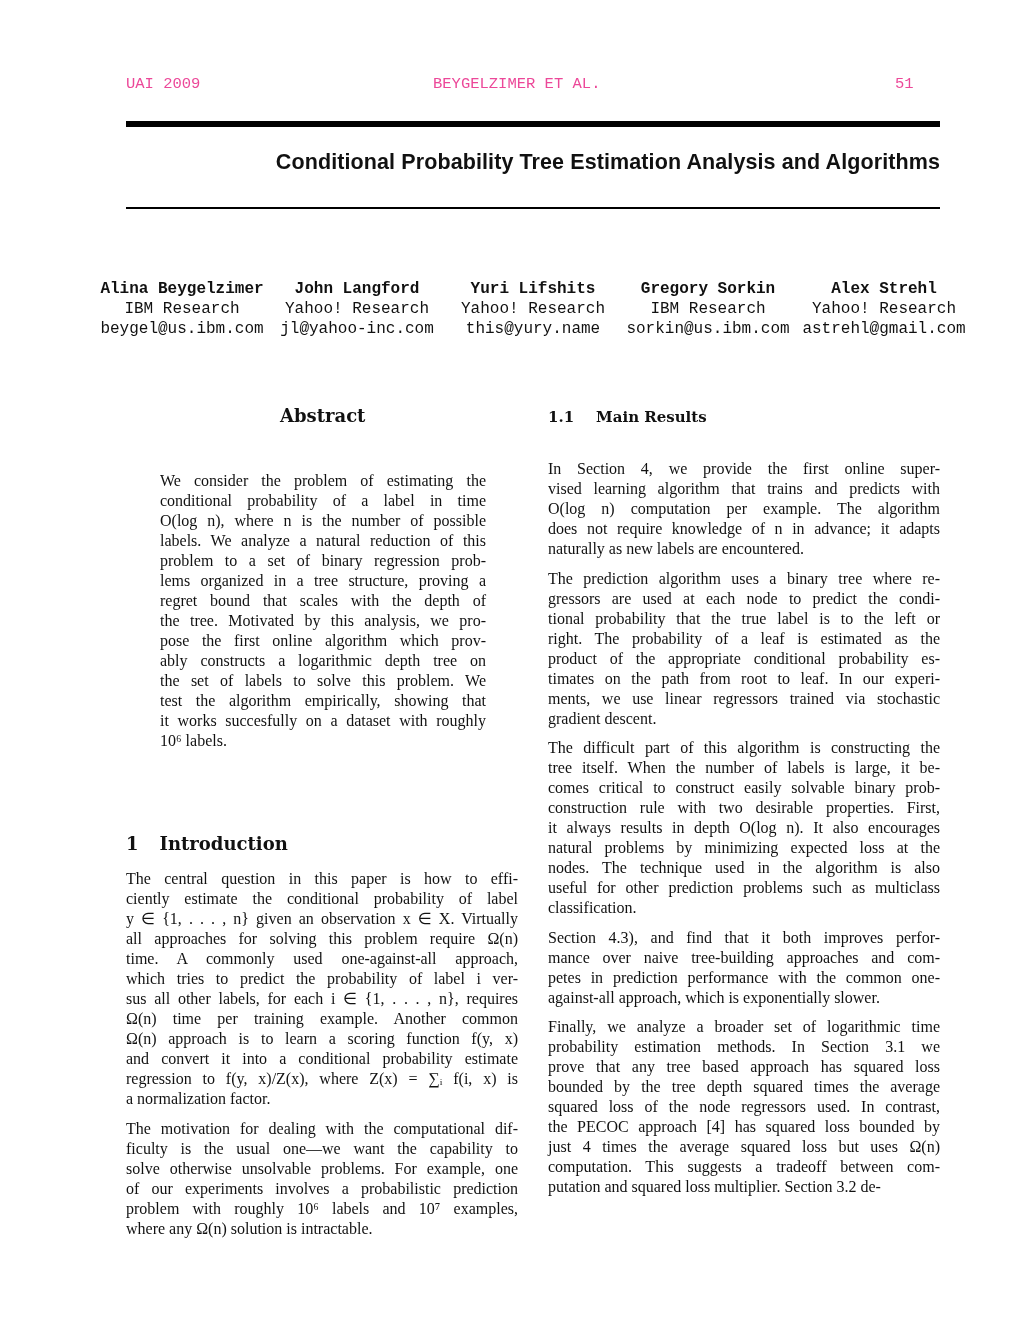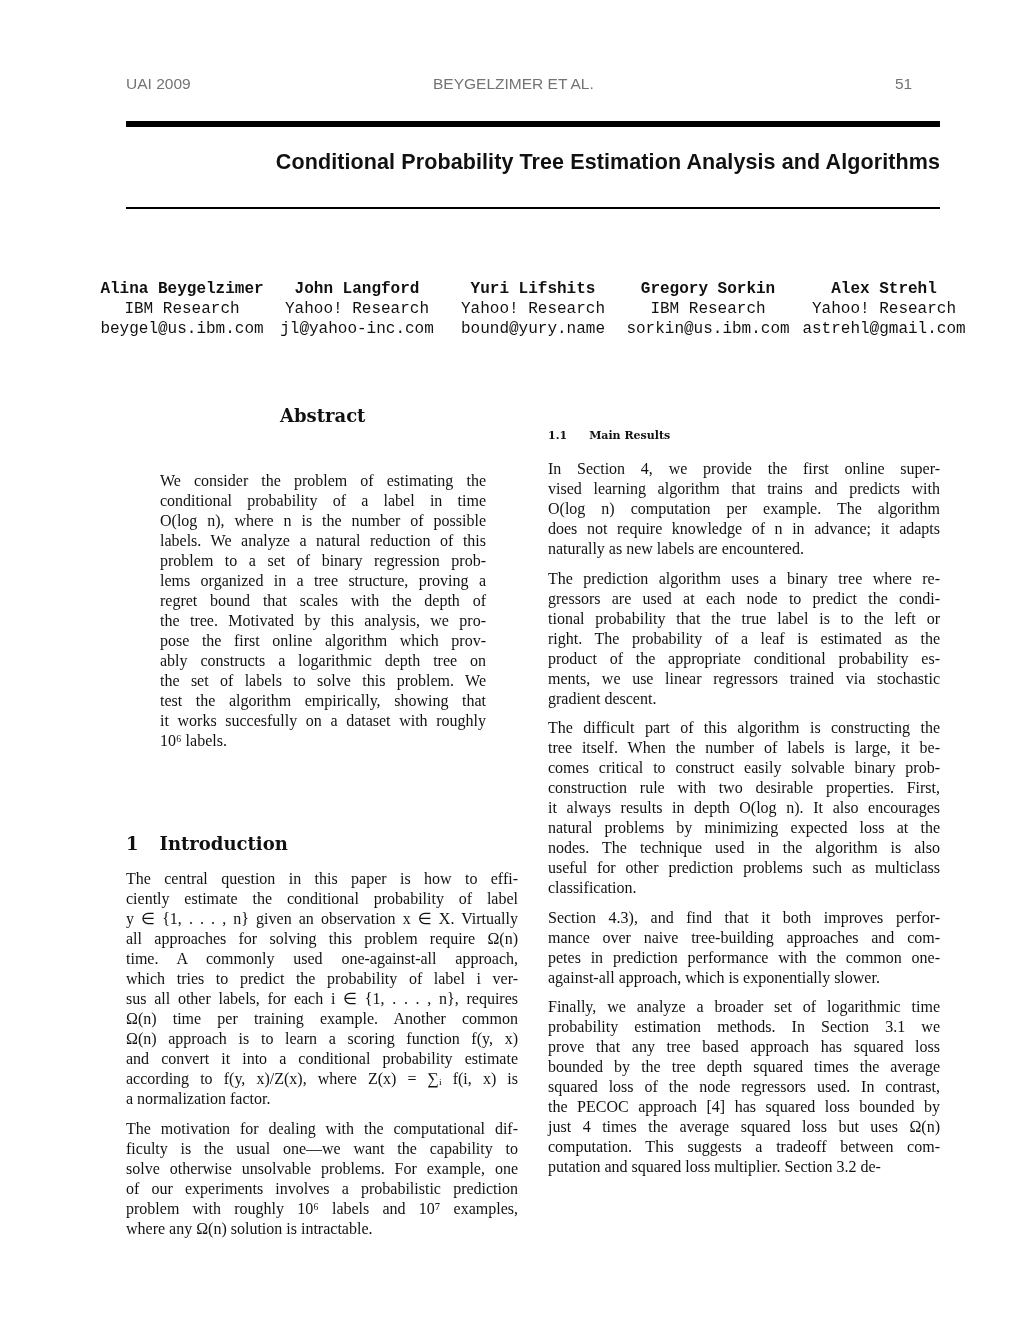--- a/index.html
+++ b/index.html
@@ -1,17 +1,17 @@
 <!DOCTYPE html>
 <html><head>
 <meta charset="utf-8">
 <style>
   html, body { margin: 0; padding: 0; background: #ffffff; }
   body { width: 1024px; height: 1325px; position: relative; overflow: hidden; color: #111; }
-  .hdr { position: absolute; top: 75px; font-family: Liberation Sans, sans-serif; font-size: 15.5px; color: #737373; }
+  .hdr { position: absolute; top: 75px; font-family: Liberation Mono, monospace; font-size: 15.5px; color: #ec4899; }
   .rule-thick { position: absolute; left: 126px; width: 814px; top: 121px; height: 6px; background: #000; }
   .rule-thin { position: absolute; left: 126px; width: 814px; top: 207px; height: 2px; background: #000; }
   .title { position: absolute; top: 150px; left: 126px; width: 814px; text-align: right; font-family: Liberation Sans, sans-serif; font-weight: bold; font-size: 21.5px; letter-spacing: 0.1px; }
   .author { position: absolute; top: 279px; text-align: center; font-family: Liberation Mono, monospace; font-size: 16px; line-height: 20px; white-space: nowrap; }
   .author .nm { font-weight: bold; display: block; }
   .author span { display: block; }
   .sec-title { position: absolute; font-family: "DejaVu Serif", serif; font-weight: bold; white-space: nowrap; }
   .col { position: absolute; font-family: "Liberation Serif", serif; font-size: 16px; line-height: 20px; }
   .col .ln { display: block; white-space: nowrap; text-align: justify; text-align-last: justify; height: 20px; }
   .col .ln.last { text-align-last: left; }
@@ -35,21 +35,21 @@
       <span>beygel@us.ibm.com</span>
     </div>
     <div class="author" style="left: 257px; width: 200px;">
       <span class="nm">John Langford</span>
       <span>Yahoo! Research</span>
       <span>jl@yahoo-inc.com</span>
     </div>
     <div class="author" style="left: 433px; width: 200px;">
       <span class="nm">Yuri Lifshits</span>
       <span>Yahoo! Research</span>
-      <span>bound@yury.name</span>
+      <span>this@yury.name</span>
     </div>
     <div class="author" style="left: 608px; width: 200px;">
       <span class="nm">Gregory Sorkin</span>
       <span>IBM Research</span>
       <span>sorkin@us.ibm.com</span>
     </div>
     <div class="author" style="left: 784px; width: 200px;">
       <span class="nm">Alex Strehl</span>
       <span>Yahoo! Research</span>
       <span>astrehl@gmail.com</span>
@@ -84,50 +84,51 @@
       <span class="ln">The central question in this paper is how to effi-</span>
       <span class="ln">ciently estimate the conditional probability of label</span>
       <span class="ln">y ∈ {1, . . . , n} given an observation x ∈ X. Virtually</span>
       <span class="ln">all approaches for solving this problem require Ω(n)</span>
       <span class="ln">time. A commonly used one-against-all approach,</span>
       <span class="ln">which tries to predict the probability of label i ver-</span>
       <span class="ln">sus all other labels, for each i ∈ {1, . . . , n}, requires</span>
       <span class="ln">Ω(n) time per training example. Another common</span>
       <span class="ln">Ω(n) approach is to learn a scoring function f(y, x)</span>
       <span class="ln">and convert it into a conditional probability estimate</span>
-      <span class="ln">according to f(y, x)/Z(x), where Z(x) = ∑ᵢ f(i, x) is</span>
+      <span class="ln">regression to f(y, x)/Z(x), where Z(x) = ∑ᵢ f(i, x) is</span>
       <span class="ln last">a normalization factor.</span>
     </div>
     <div class="para">
       <span class="ln">The motivation for dealing with the computational dif-</span>
       <span class="ln">ficulty is the usual one—we want the capability to</span>
       <span class="ln">solve otherwise unsolvable problems. For example, one</span>
       <span class="ln">of our experiments involves a probabilistic prediction</span>
       <span class="ln">problem with roughly 10⁶ labels and 10⁷ examples,</span>
       <span class="ln last">where any Ω(n) solution is intractable.</span>
     </div>
   </div>
 
-<div class="sec-title" style="left:548px; top:429px; font-size:11px;">
+<div class="sec-title" style="left:548px; top:408px; font-size:15px;">
   <span>1.1</span><span style="display:inline-block;width:22px;"></span><span>Main Results</span>
 </div>
 <div class="col" id="main-body" style="left:548px; top:459px; width:392px;">
     <div class="para">
       <span class="ln">In Section 4, we provide the first online super-</span>
       <span class="ln">vised learning algorithm that trains and predicts with</span>
       <span class="ln">O(log n) computation per example. The algorithm</span>
       <span class="ln">does not require knowledge of n in advance; it adapts</span>
       <span class="ln last">naturally as new labels are encountered.</span>
     </div>
     <div class="para">
       <span class="ln">The prediction algorithm uses a binary tree where re-</span>
       <span class="ln">gressors are used at each node to predict the condi-</span>
       <span class="ln">tional probability that the true label is to the left or</span>
       <span class="ln">right. The probability of a leaf is estimated as the</span>
       <span class="ln">product of the appropriate conditional probability es-</span>
+      <span class="ln">timates on the path from root to leaf. In our experi-</span>
       <span class="ln">ments, we use linear regressors trained via stochastic</span>
       <span class="ln last">gradient descent.</span>
     </div>
     <div class="para">
       <span class="ln">The difficult part of this algorithm is constructing the</span>
       <span class="ln">tree itself. When the number of labels is large, it be-</span>
       <span class="ln">comes critical to construct easily solvable binary prob-</span>
       <span class="ln">construction rule with two desirable properties. First,</span>
       <span class="ln">it always results in depth O(log n). It also encourages</span>
       <span class="ln">natural problems by minimizing expected loss at the</span>

